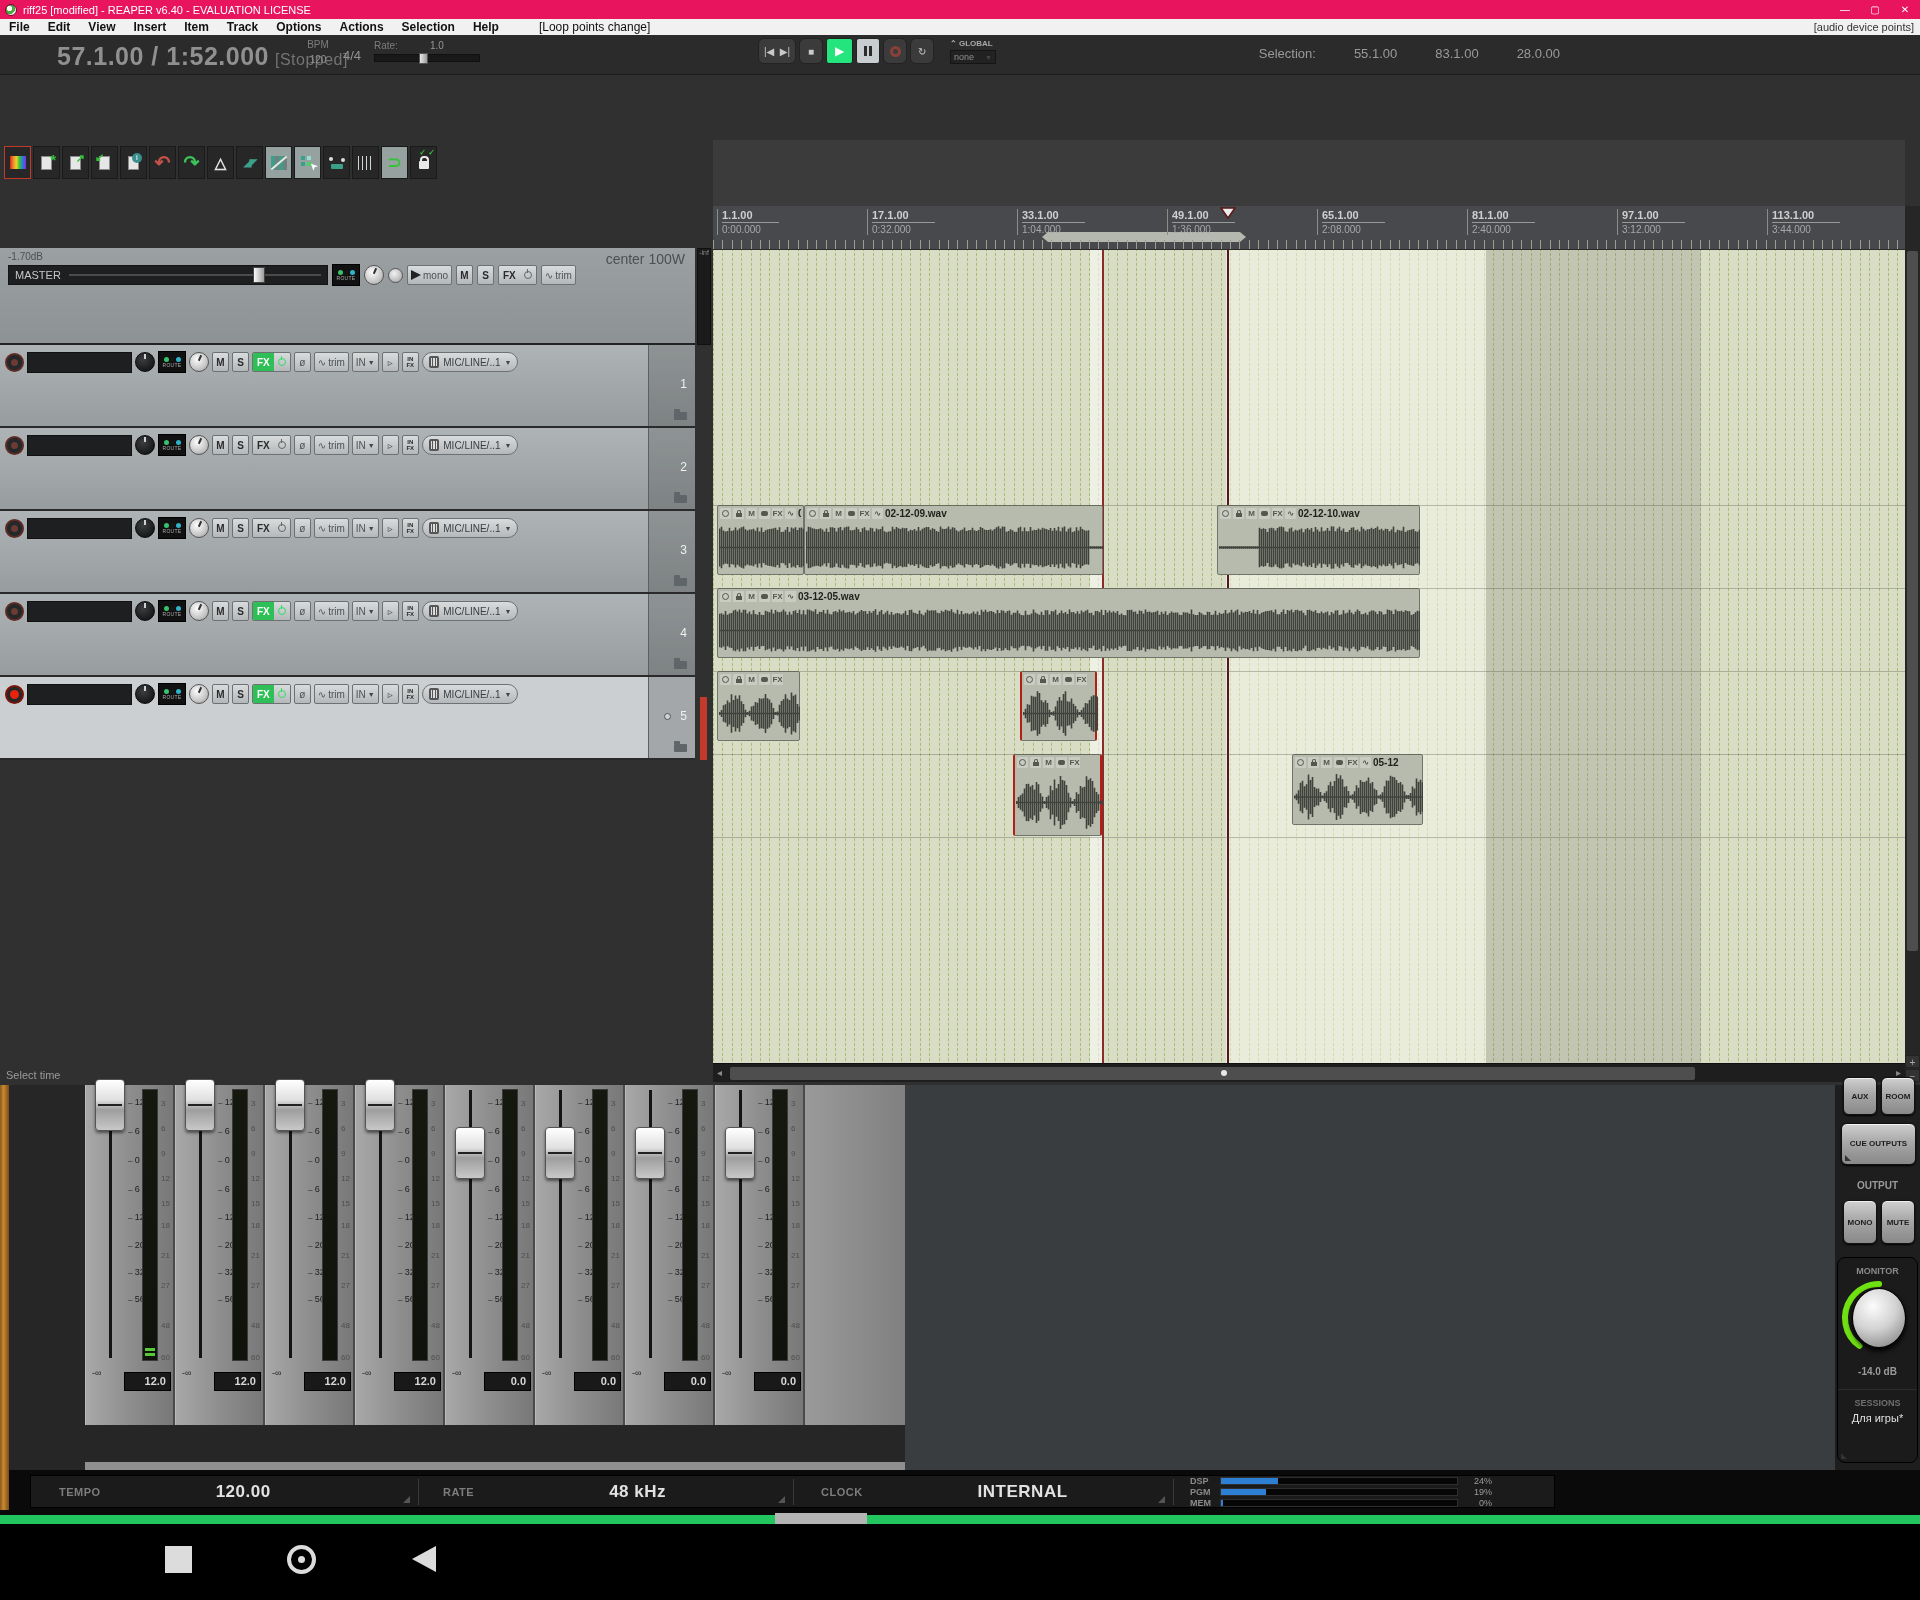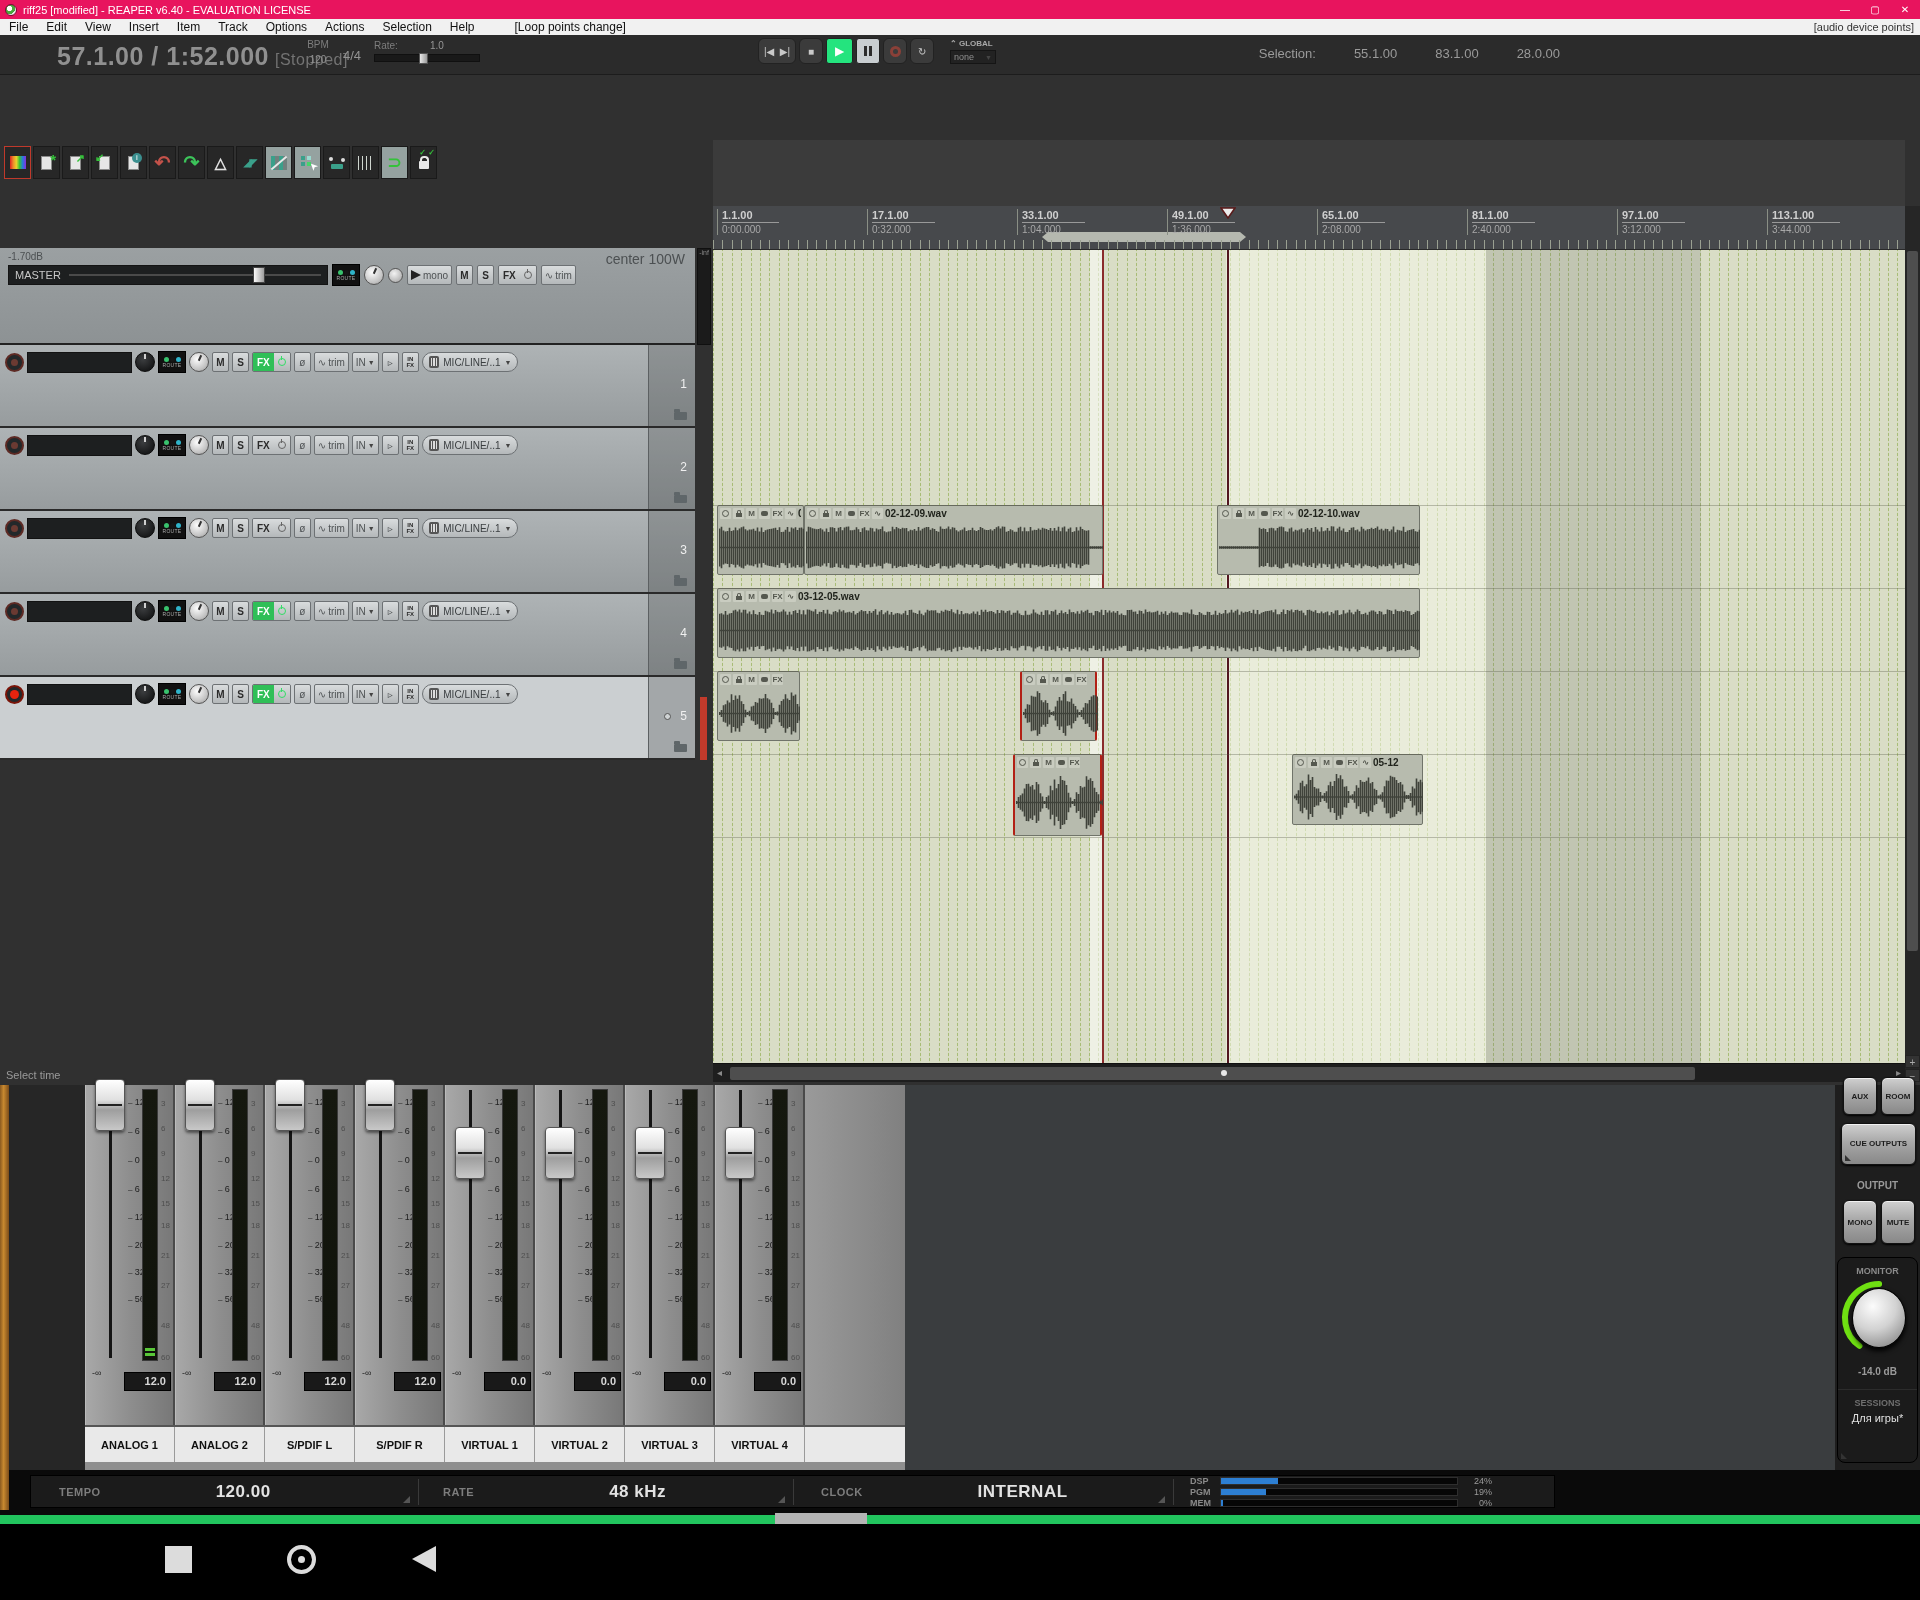--- a/index.html
+++ b/index.html
@@ -9,21 +9,21 @@
   
   .titlebar{position:absolute;left:0;top:0;width:1920px;height:19px;background:#e8145e;
     display:flex;align-items:center;color:#fff;font-size:11px;}
   .appicon{width:12px;height:12px;border-radius:50%;margin:0 6px 0 5px;
     background:radial-gradient(circle at 35% 35%,#fff 0 30%,#4aa83c 31% 60%,#e8e8e8 61%);border:1px solid #7a0a34;}
   .win-controls{margin-left:auto;display:flex;height:100%;}
   .win-btn{width:30px;display:flex;align-items:center;justify-content:center;font-size:10px;color:#fff;}
   
   .menubar{position:absolute;left:0;top:19px;width:1920px;height:16px;background:#f1f1f1;
     display:flex;align-items:center;font-size:12px;color:#111;}
-  .menu-item{padding:0 9px;}
+  .menu-item{padding:0 9px;font-weight:bold;}
   .menu-hint{padding:0 9px;margin-left:22px;}
   .menu-right{margin-left:auto;padding-right:6px;color:#333;font-size:11px;}
   
   .transport{position:absolute;left:0;top:35px;width:1920px;height:40px;background:#2b2b2b;border-bottom:1px solid #1c1c1c;}
   .t-time{position:absolute;left:57px;top:7px;font-size:25px;font-weight:bold;color:#909090;letter-spacing:0.5px;}
   .t-state{font-size:16px;font-weight:normal;color:#737373;margin-left:6px;}
   .t-bpm{position:absolute;left:301px;top:4px;width:34px;text-align:center;color:#7d7d7d;font-size:10px;}
   .t-bpm b{display:block;color:#8f8f8f;font-size:10px;margin-top:4px;font-weight:normal;}
   .t-sig{position:absolute;left:343px;top:13px;color:#949494;font-size:13px;}
   .t-rate-lb{position:absolute;left:374px;top:5px;color:#7d7d7d;font-size:10px;}
@@ -1134,30 +1134,20 @@
               <span style="top: 136px;">18</span>
               <span style="top: 166px;">21</span>
               <span style="top: 196px;">27</span>
               <span style="top: 236px;">48</span>
               <span style="top: 268px;">60</span>
             </div>
             <div class="chval">0.0</div>
           </div>
         </div>
       <div class="stripblank"></div>
-      <div class="labelsbar" id="labelsbar">
-          <div class="lcell">ANALOG 1</div>
-          <div class="lcell">ANALOG 2</div>
-          <div class="lcell">S/PDIF L</div>
-          <div class="lcell">S/PDIF R</div>
-          <div class="lcell">VIRTUAL 1</div>
-          <div class="lcell">VIRTUAL 2</div>
-          <div class="lcell">VIRTUAL 3</div>
-          <div class="lcell">VIRTUAL 4</div>
-        </div>
       <div class="mixfoot"></div>
     </div>
 
     <div class="outpanel">
       <div class="mbtn aux">AUX</div>
       <div class="mbtn room">ROOM</div>
       <div class="mbtn cue">
           <span>CUE OUTPUTS</span>
           <span class="cornertri"></span>
         </div>

